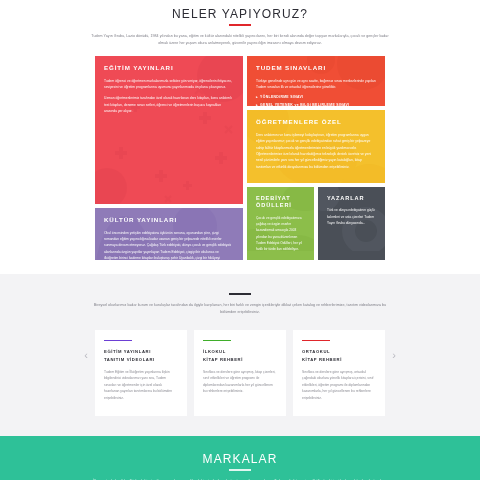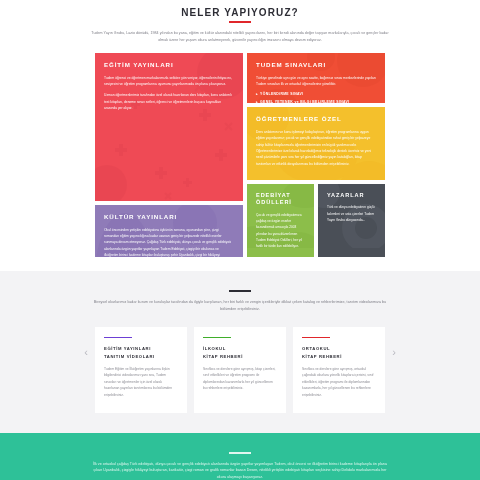--- a/index.html
+++ b/index.html
@@ -9,22 +9,22 @@
     background:#ffffff;
     color:#3a3a3a;
     font-size:10px;
     -webkit-font-smoothing:antialiased;
   }
   .page { width:480px; height:480px; position:relative; }
 
   
   .sec-title {
     text-align:center;
-    font-size:10px;
-    font-weight:bold;
+    font-size:12px;
+    font-weight:normal;
     letter-spacing:1.1px;
     color:#2d2d35;
     text-transform:uppercase;
   }
   .title-rule {
     width:22px; height:2px; background:#e0262b;
     margin:3px auto 0;
   }
   .title-rule.dark { background:#2d2d35; }
   .title-rule.light { background:#ffffff; opacity:.85; }
@@ -271,18 +271,19 @@
       </div>
       <div class="res-card">
         <div class="res-rule" style="background: rgb(224, 38, 43);"></div>
         <div class="res-h">ORTAOKUL<br>KİTAP REHBERİ</div>
         <div class="res-b">Sınıflara ve derslere göre ayrışmış, ortaokul çağındaki okurlara yönelik kitaplara içerisini, sınıf etkinlikleri, öğretim programı ile diplomlarından kazanımlarla, her yıl güncellenen bu rehberlere erişebilirsiniz.</div>
       </div>
     </div>
   </section>
 
   <section id="markalar">
+    <div class="sec-title">MARKALAR</div>
     <div class="title-rule light"></div>
     <p class="lede">İlk ve ortaokul çağdaş Türk edebiyatı, dünya çocuk ve gençlik edebiyatı alanlarında özgün yapıtlar yayımlayan Tudem, okul öncesi ve ilköğretim birinci kademe kitaplarıyla ön plana çıkan Uyanbalık, çizgiyle hikâyeyi buluşturan, karikatür, çizgi roman ve grafik romanlar basan Desen, nitelikli yetişkin edebiyatı kitapları seçkisine sahip Delidolu markalarımızla her okura ulaşmayı başarıyoruz.</p>
 
   </section>
 
 </div>
 
 </body></html>

